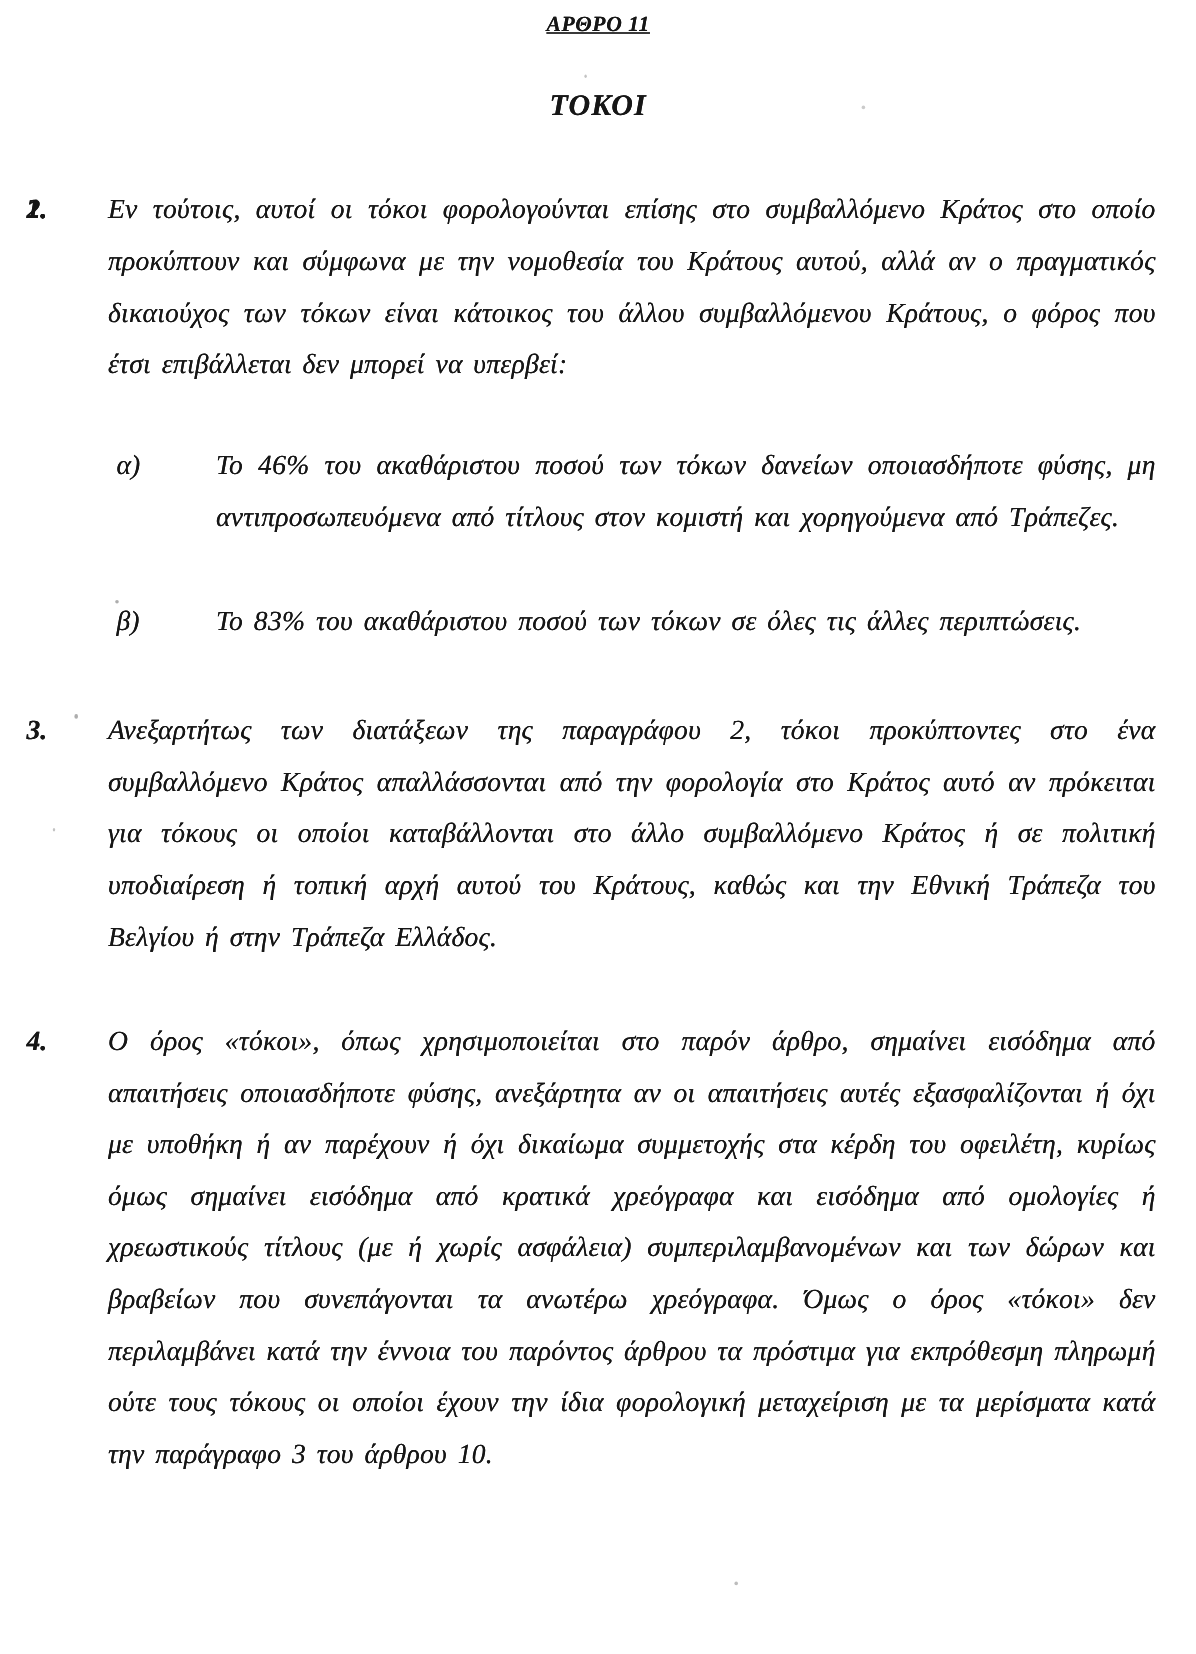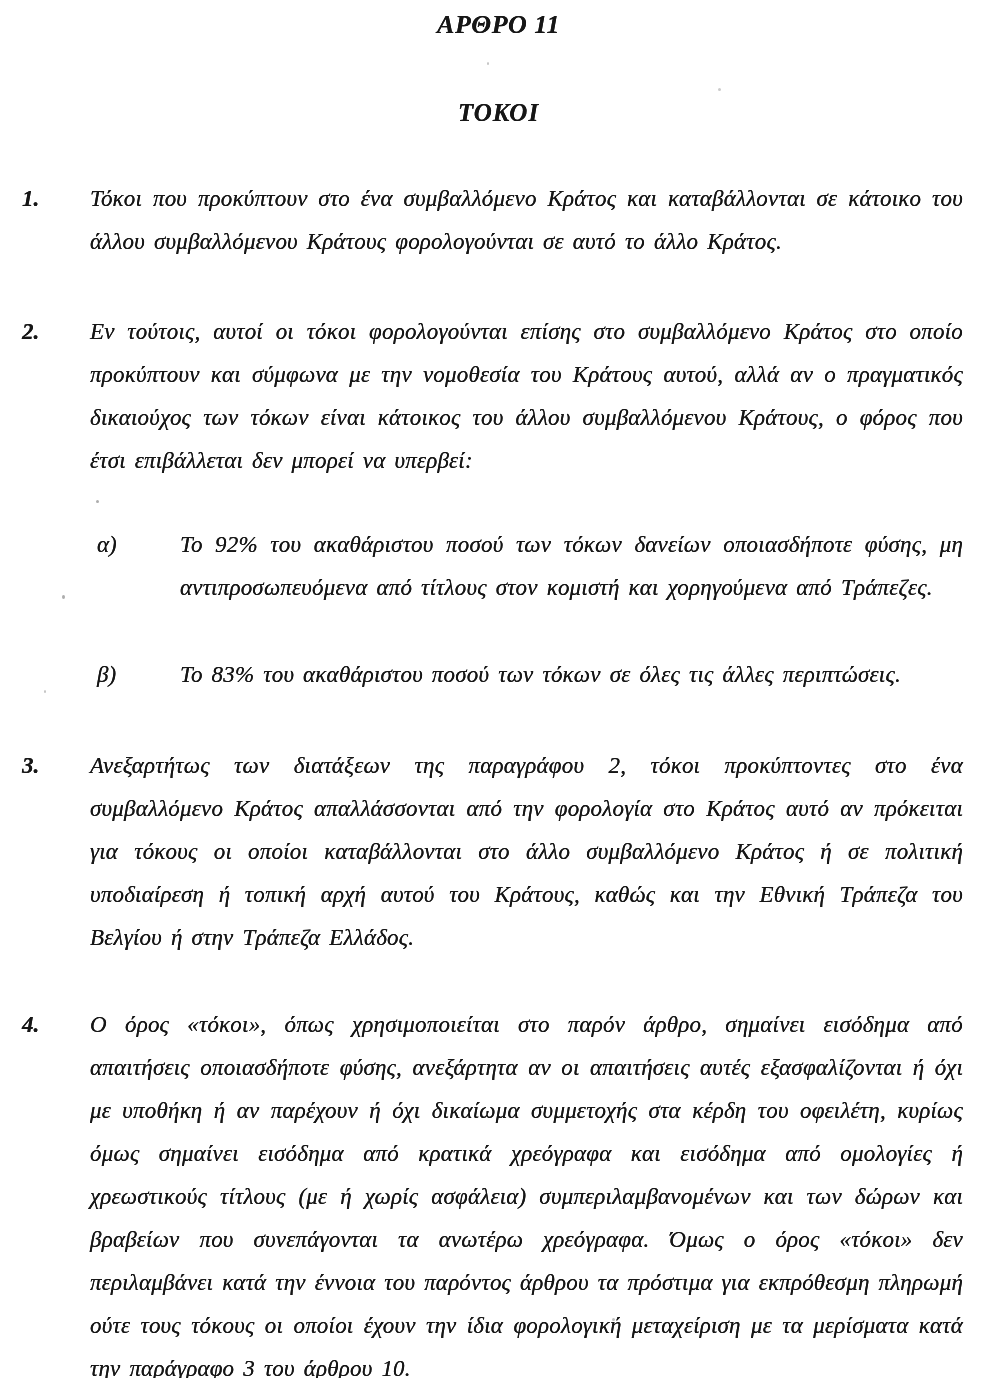--- a/index.html
+++ b/index.html
@@ -13,27 +13,28 @@
     height: 1378px;
     background: #ffffff;
     overflow: hidden;
     font-family: "Liberation Serif", "DejaVu Serif", serif;
     font-style: italic;
     color: #161616;
   }
   .title {
     padding-top: 10px;
     text-align: center;
-    font-size: 26px;
+    font-size: 18px;
     font-weight: bold;
     letter-spacing: 0.5px;
     text-shadow: 0 0 0.4px currentColor;
+    text-decoration: underline;
   }
   .subtitle {
-    margin-top: 59px;
+    margin-top: 44px;
     text-align: center;
     font-size: 25px;
     font-weight: bold;
     letter-spacing: 1px;
     text-shadow: 0 0 0.4px currentColor;
   }
   .para {
     position: relative;
     margin: 0 34px 0 90px;
     font-size: 23px;
@@ -82,31 +83,30 @@
 <body>
 
 <div class="page">
 
   <div class="title">ΑΡΘΡΟ 11</div>
 
   <div class="subtitle">ΤΟΚΟΙ</div>
 
   <div class="para p1">
     <span class="num">1.</span>
-    <span class="body">Τόκοι που προκύπτουν στο ένα συμβαλλόμενο Κράτος και καταβάλλονται σε κάτοικο του άλλου συμβαλλόμενου Κράτους φορολογούνται σε αυτό το άλλο Κράτος.</span>
   </div>
 
   <div class="para p2">
     <span class="num">2.</span>
     <span class="body">Εν τούτοις, αυτοί οι τόκοι φορολογούνται επίσης στο συμβαλλόμενο Κράτος στο οποίο προκύπτουν και σύμφωνα με την νομοθεσία του Κράτους αυτού, αλλά αν ο πραγματικός δικαιούχος των τόκων είναι κάτοικος του άλλου συμβαλλόμενου Κράτους, ο φόρος που έτσι επιβάλλεται δεν μπορεί να υπερβεί:</span>
   </div>
 
   <div class="para sub pa">
     <span class="num">α)</span>
-    <span class="body">Το 92% του ακαθάριστου ποσού των τόκων δανείων οποιασδήποτε φύσης, μη αντιπροσωπευόμενα από τίτλους στον κομιστή και χορηγούμενα από Τράπεζες.</span>
+    <span class="body">Το 46% του ακαθάριστου ποσού των τόκων δανείων οποιασδήποτε φύσης, μη αντιπροσωπευόμενα από τίτλους στον κομιστή και χορηγούμενα από Τράπεζες.</span>
   </div>
 
   <div class="para sub pb">
     <span class="num">β)</span>
     <span class="body">Το 83% του ακαθάριστου ποσού των τόκων σε όλες τις άλλες περιπτώσεις.</span>
   </div>
 
   <div class="para p3">
     <span class="num">3.</span>
     <span class="body">Ανεξαρτήτως των διατάξεων της παραγράφου 2, τόκοι προκύπτοντες στο ένα συμβαλλόμενο Κράτος απαλλάσσονται από την φορολογία στο Κράτος αυτό αν πρόκειται για τόκους οι οποίοι καταβάλλονται στο άλλο συμβαλλόμενο Κράτος ή σε πολιτική υποδιαίρεση ή τοπική αρχή αυτού του Κράτους, καθώς και την Εθνική Τράπεζα του Βελγίου ή στην Τράπεζα Ελλάδος.</span>

